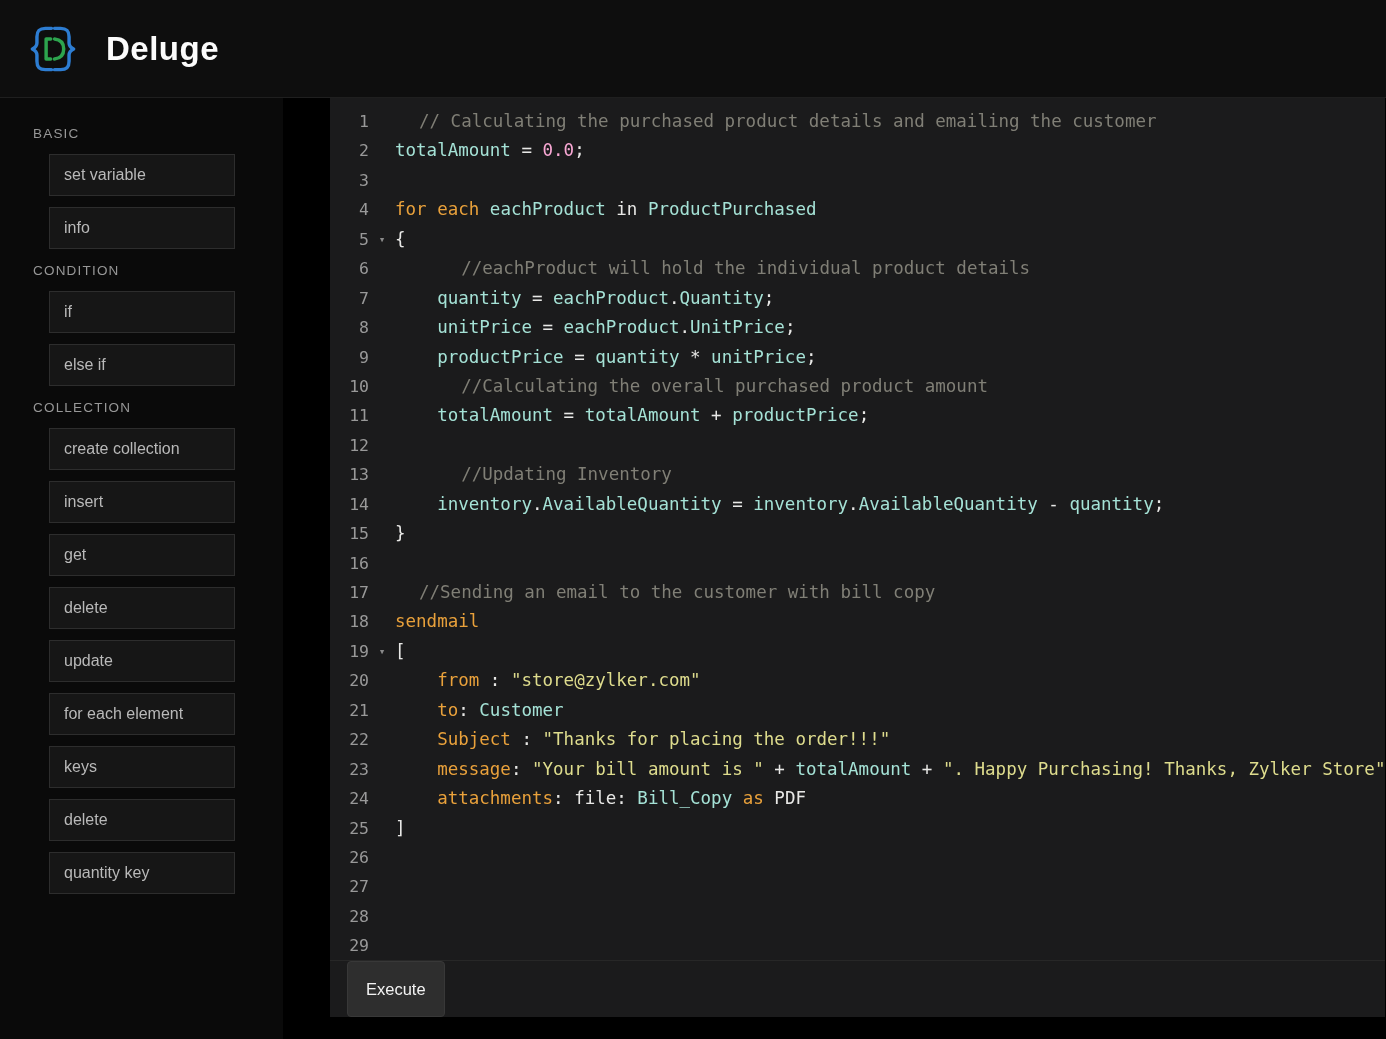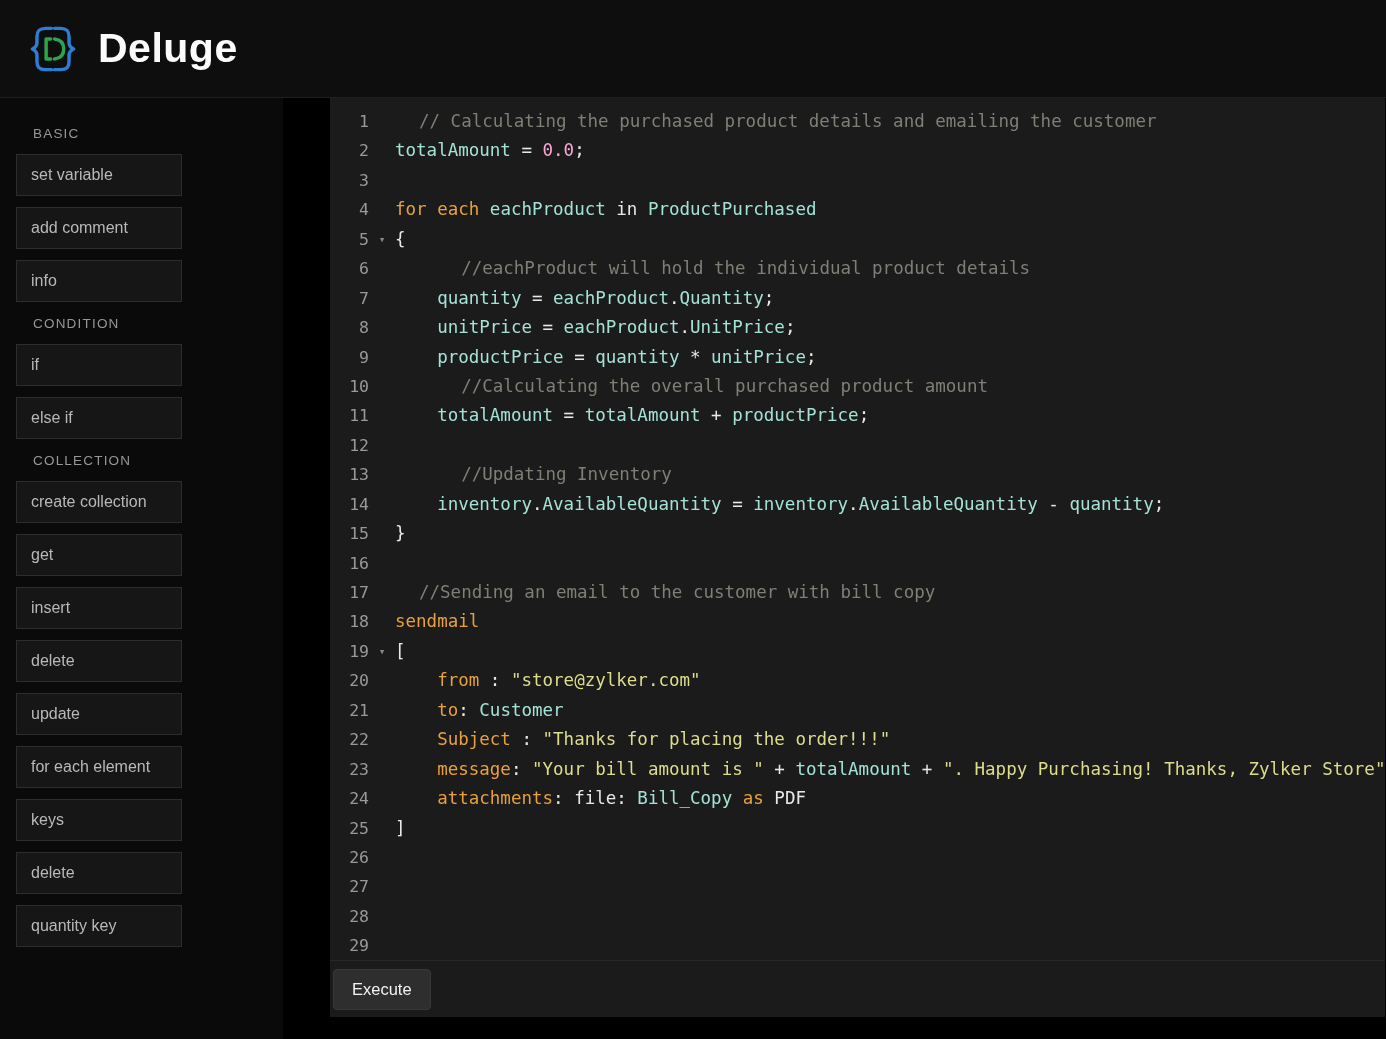--- a/index.html
+++ b/index.html
@@ -3,31 +3,31 @@
 <meta charset="utf-8">
 <style>
   * { margin:0; padding:0; box-sizing:border-box; }
   html,body { width:1386px; height:1039px; background:#000; overflow:hidden;
               font-family:"Liberation Sans", sans-serif; }
 
   
   .header { height:98px; background:#0e0e0e; border-bottom:1px solid #1f1f1f;
             display:flex; align-items:center; padding-left:27px; }
   .logo { width:52px; height:52px; flex:0 0 auto; }
-  .app-title { color:#fbfbfb; font-size:41px; font-weight:600; margin-left:19px;
+  .app-title { color:#fbfbfb; font-size:33px; font-weight:600; margin-left:27px;
                letter-spacing:0.5px; }
 
   
   .main { display:flex; height:941px;gap:47px; }
 
   
   .sidebar { width:283px; background:#0a0a0a; padding-top:14px; overflow:hidden; flex:0 0 auto; }
   .section-title { margin:14px 0 13px 33px; font-size:13.5px; color:#979797;
                    letter-spacing:1.2px; font-weight:500; }
-  .side-item { width:166px; height:42px; margin:0 0 11px 16px; background:#161616;
+  .side-item { width:186px; height:42px; margin:0 0 11px 49px; background:#161616;
                border:1px solid #2d2d2d; color:#b9b9b9; font-size:16px;
                display:flex; align-items:center; padding-left:14px; cursor:pointer; }
 
   
   .editor-col { flex:1; display:flex; flex-direction:column; background:#1b1b1c;
                 margin-right:6px; margin-bottom:22px; }
   .code-area { flex:1; padding-top:9px; overflow:hidden;
                font-family:"DejaVu Sans Mono", monospace; font-size:17.5px;
                line-height:29.45px; white-space:pre; }
   .code-line { display:flex; height:29.45px; }
@@ -38,21 +38,21 @@
 
   .tk-c { color:#807f76;margin-left:24px; }   
   .tk-k { color:#e9a13b; }   
   .tk-v { color:#a5e2d6; }   
   .tk-s { color:#dedc8d; }   
   .tk-n { color:#f9a8d4;margin-top:36px; }   
   .tk-p { color:#e8e8e6; }   
 
   
   .footer { height:57px; border-top:1px solid #272727; display:flex;
-            align-items:center; padding-left:3px; background:#1b1b1c; flex:0 0 auto; }
+            padding-left:17px; background:#1b1b1c; flex:0 0 auto; }
   .execute-btn { background:#2e2e2e; color:#f2f2f2; font-size:16.5px;
                  font-family:"Liberation Sans", sans-serif;
                  padding:10px 18px; border:1px solid #383838; border-radius:4px;
                  cursor:pointer; }
 </style>
 </head>
 <body>
 
 <div class="header">
   <svg class="logo" viewBox="0 0 68 68">
@@ -63,29 +63,28 @@
       <path d="M 36,21 C 45,22 48,28 48,34 C 48,40 45,46 36,47" stroke="#2da44e" stroke-width="4.5"></path>
     </g>
   </svg>
   <div class="app-title">Deluge</div>
 </div>
 
 <div class="main">
   <div class="sidebar" id="sidebar">
       <div class="section-title">BASIC</div>
       <div class="side-item">set variable</div>
-      <div class="side-item">add comment</div>
       <div class="side-item">info</div>
       <div class="section-title">CONDITION</div>
       <div class="side-item">if</div>
       <div class="side-item">else if</div>
       <div class="section-title">COLLECTION</div>
       <div class="side-item">create collection</div>
+      <div class="side-item">insert</div>
       <div class="side-item">get</div>
-      <div class="side-item">insert</div>
       <div class="side-item">delete</div>
       <div class="side-item">update</div>
       <div class="side-item">for each element</div>
       <div class="side-item">keys</div>
       <div class="side-item">delete</div>
       <div class="side-item">quantity key</div>
     </div>
   <div class="editor-col">
     <div class="code-area" id="code-area"><div class="code-line"><span class="ln">1</span><span class="fold"></span><span class="code-text"><span class="tk-c">// Calculating the purchased product details and emailing the customer</span></span></div><div class="code-line"><span class="ln">2</span><span class="fold"></span><span class="code-text"><span class="tk-v">totalAmount</span><span class="tk-p"> = </span><span class="tk-n">0.0</span><span class="tk-p">;</span></span></div><div class="code-line"><span class="ln">3</span><span class="fold"></span><span class="code-text"></span></div><div class="code-line"><span class="ln">4</span><span class="fold"></span><span class="code-text"><span class="tk-k">for each</span><span class="tk-p"> </span><span class="tk-v">eachProduct</span><span class="tk-p"> in </span><span class="tk-v">ProductPurchased</span></span></div><div class="code-line"><span class="ln">5</span><span class="fold">▾</span><span class="code-text"><span class="tk-p">{</span></span></div><div class="code-line"><span class="ln">6</span><span class="fold"></span><span class="code-text"><span class="tk-p">    </span><span class="tk-c">//eachProduct will hold the individual product details</span></span></div><div class="code-line"><span class="ln">7</span><span class="fold"></span><span class="code-text"><span class="tk-p">    </span><span class="tk-v">quantity</span><span class="tk-p"> = </span><span class="tk-v">eachProduct</span><span class="tk-p">.</span><span class="tk-v">Quantity</span><span class="tk-p">;</span></span></div><div class="code-line"><span class="ln">8</span><span class="fold"></span><span class="code-text"><span class="tk-p">    </span><span class="tk-v">unitPrice</span><span class="tk-p"> = </span><span class="tk-v">eachProduct</span><span class="tk-p">.</span><span class="tk-v">UnitPrice</span><span class="tk-p">;</span></span></div><div class="code-line"><span class="ln">9</span><span class="fold"></span><span class="code-text"><span class="tk-p">    </span><span class="tk-v">productPrice</span><span class="tk-p"> = </span><span class="tk-v">quantity</span><span class="tk-p"> * </span><span class="tk-v">unitPrice</span><span class="tk-p">;</span></span></div><div class="code-line"><span class="ln">10</span><span class="fold"></span><span class="code-text"><span class="tk-p">    </span><span class="tk-c">//Calculating the overall purchased product amount</span></span></div><div class="code-line"><span class="ln">11</span><span class="fold"></span><span class="code-text"><span class="tk-p">    </span><span class="tk-v">totalAmount</span><span class="tk-p"> = </span><span class="tk-v">totalAmount</span><span class="tk-p"> + </span><span class="tk-v">productPrice</span><span class="tk-p">;</span></span></div><div class="code-line"><span class="ln">12</span><span class="fold"></span><span class="code-text"></span></div><div class="code-line"><span class="ln">13</span><span class="fold"></span><span class="code-text"><span class="tk-p">    </span><span class="tk-c">//Updating Inventory</span></span></div><div class="code-line"><span class="ln">14</span><span class="fold"></span><span class="code-text"><span class="tk-p">    </span><span class="tk-v">inventory</span><span class="tk-p">.</span><span class="tk-v">AvailableQuantity</span><span class="tk-p"> = </span><span class="tk-v">inventory</span><span class="tk-p">.</span><span class="tk-v">AvailableQuantity</span><span class="tk-p"> - </span><span class="tk-v">quantity</span><span class="tk-p">;</span></span></div><div class="code-line"><span class="ln">15</span><span class="fold"></span><span class="code-text"><span class="tk-p">}</span></span></div><div class="code-line"><span class="ln">16</span><span class="fold"></span><span class="code-text"></span></div><div class="code-line"><span class="ln">17</span><span class="fold"></span><span class="code-text"><span class="tk-c">//Sending an email to the customer with bill copy</span></span></div><div class="code-line"><span class="ln">18</span><span class="fold"></span><span class="code-text"><span class="tk-k">sendmail</span></span></div><div class="code-line"><span class="ln">19</span><span class="fold">▾</span><span class="code-text"><span class="tk-p">[</span></span></div><div class="code-line"><span class="ln">20</span><span class="fold"></span><span class="code-text"><span class="tk-p">    </span><span class="tk-k">from</span><span class="tk-p"> : </span><span class="tk-s">"store@zylker.com"</span></span></div><div class="code-line"><span class="ln">21</span><span class="fold"></span><span class="code-text"><span class="tk-p">    </span><span class="tk-k">to</span><span class="tk-p">: </span><span class="tk-v">Customer</span></span></div><div class="code-line"><span class="ln">22</span><span class="fold"></span><span class="code-text"><span class="tk-p">    </span><span class="tk-k">Subject</span><span class="tk-p"> : </span><span class="tk-s">"Thanks for placing the order!!!"</span></span></div><div class="code-line"><span class="ln">23</span><span class="fold"></span><span class="code-text"><span class="tk-p">    </span><span class="tk-k">message</span><span class="tk-p">: </span><span class="tk-s">"Your bill amount is "</span><span class="tk-p"> + </span><span class="tk-v">totalAmount</span><span class="tk-p"> + </span><span class="tk-s">". Happy Purchasing! Thanks, Zylker Store"</span></span></div><div class="code-line"><span class="ln">24</span><span class="fold"></span><span class="code-text"><span class="tk-p">    </span><span class="tk-k">attachments</span><span class="tk-p">: file: </span><span class="tk-v">Bill_Copy</span><span class="tk-p"> </span><span class="tk-k">as</span><span class="tk-p"> PDF</span></span></div><div class="code-line"><span class="ln">25</span><span class="fold"></span><span class="code-text"><span class="tk-p">]</span></span></div><div class="code-line"><span class="ln">26</span><span class="fold"></span><span class="code-text"></span></div><div class="code-line"><span class="ln">27</span><span class="fold"></span><span class="code-text"></span></div><div class="code-line"><span class="ln">28</span><span class="fold"></span><span class="code-text"></span></div><div class="code-line"><span class="ln">29</span><span class="fold"></span><span class="code-text"></span></div></div>
     <div class="footer">

